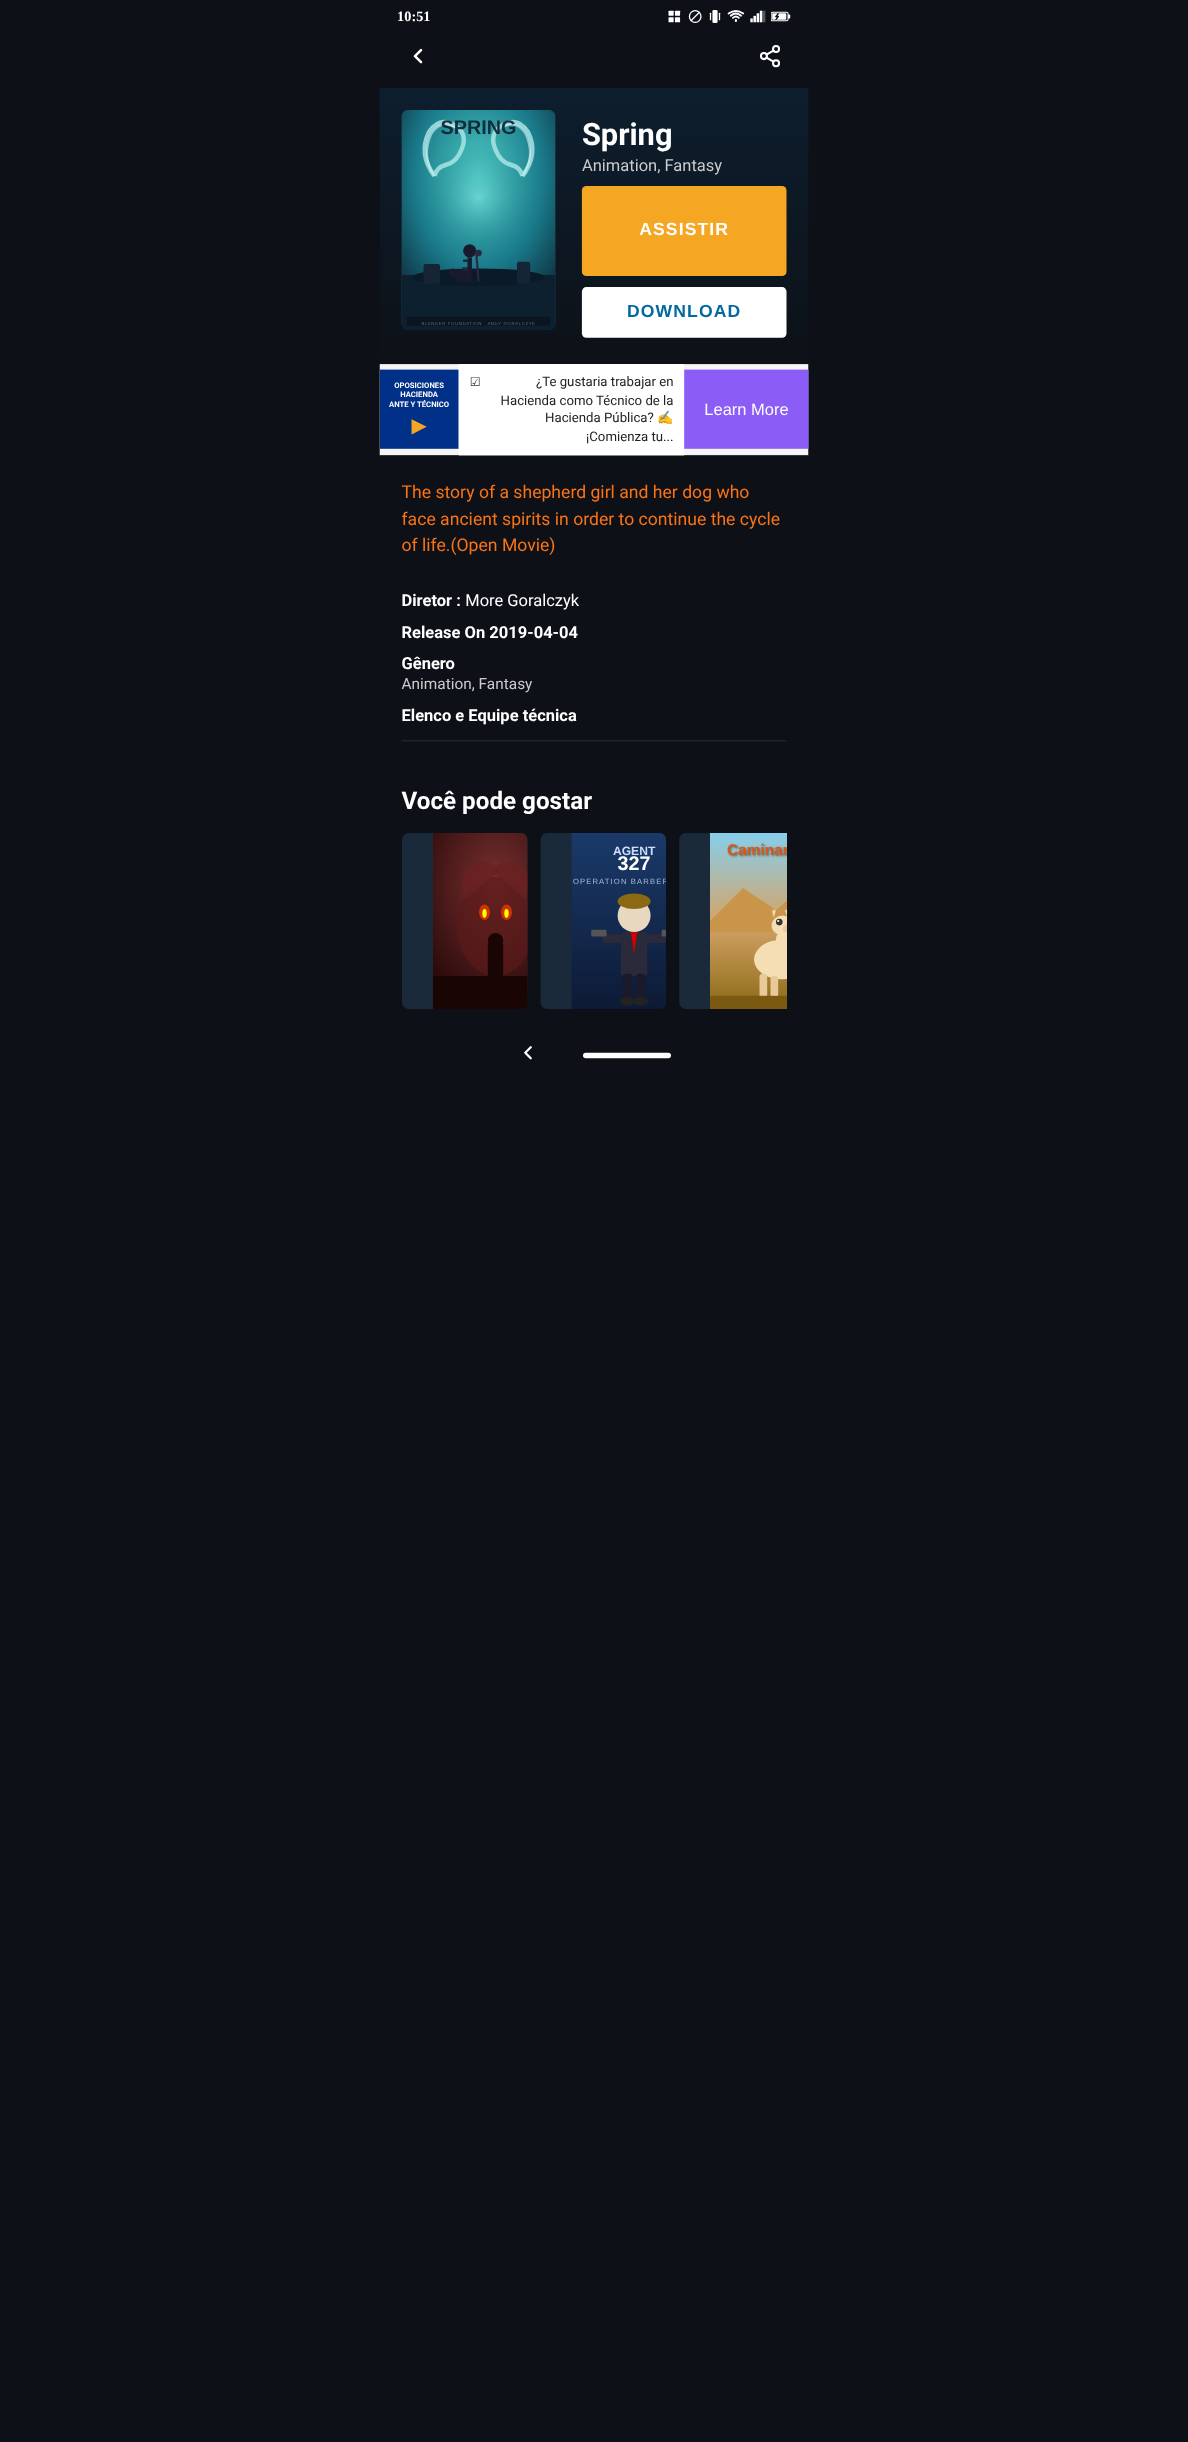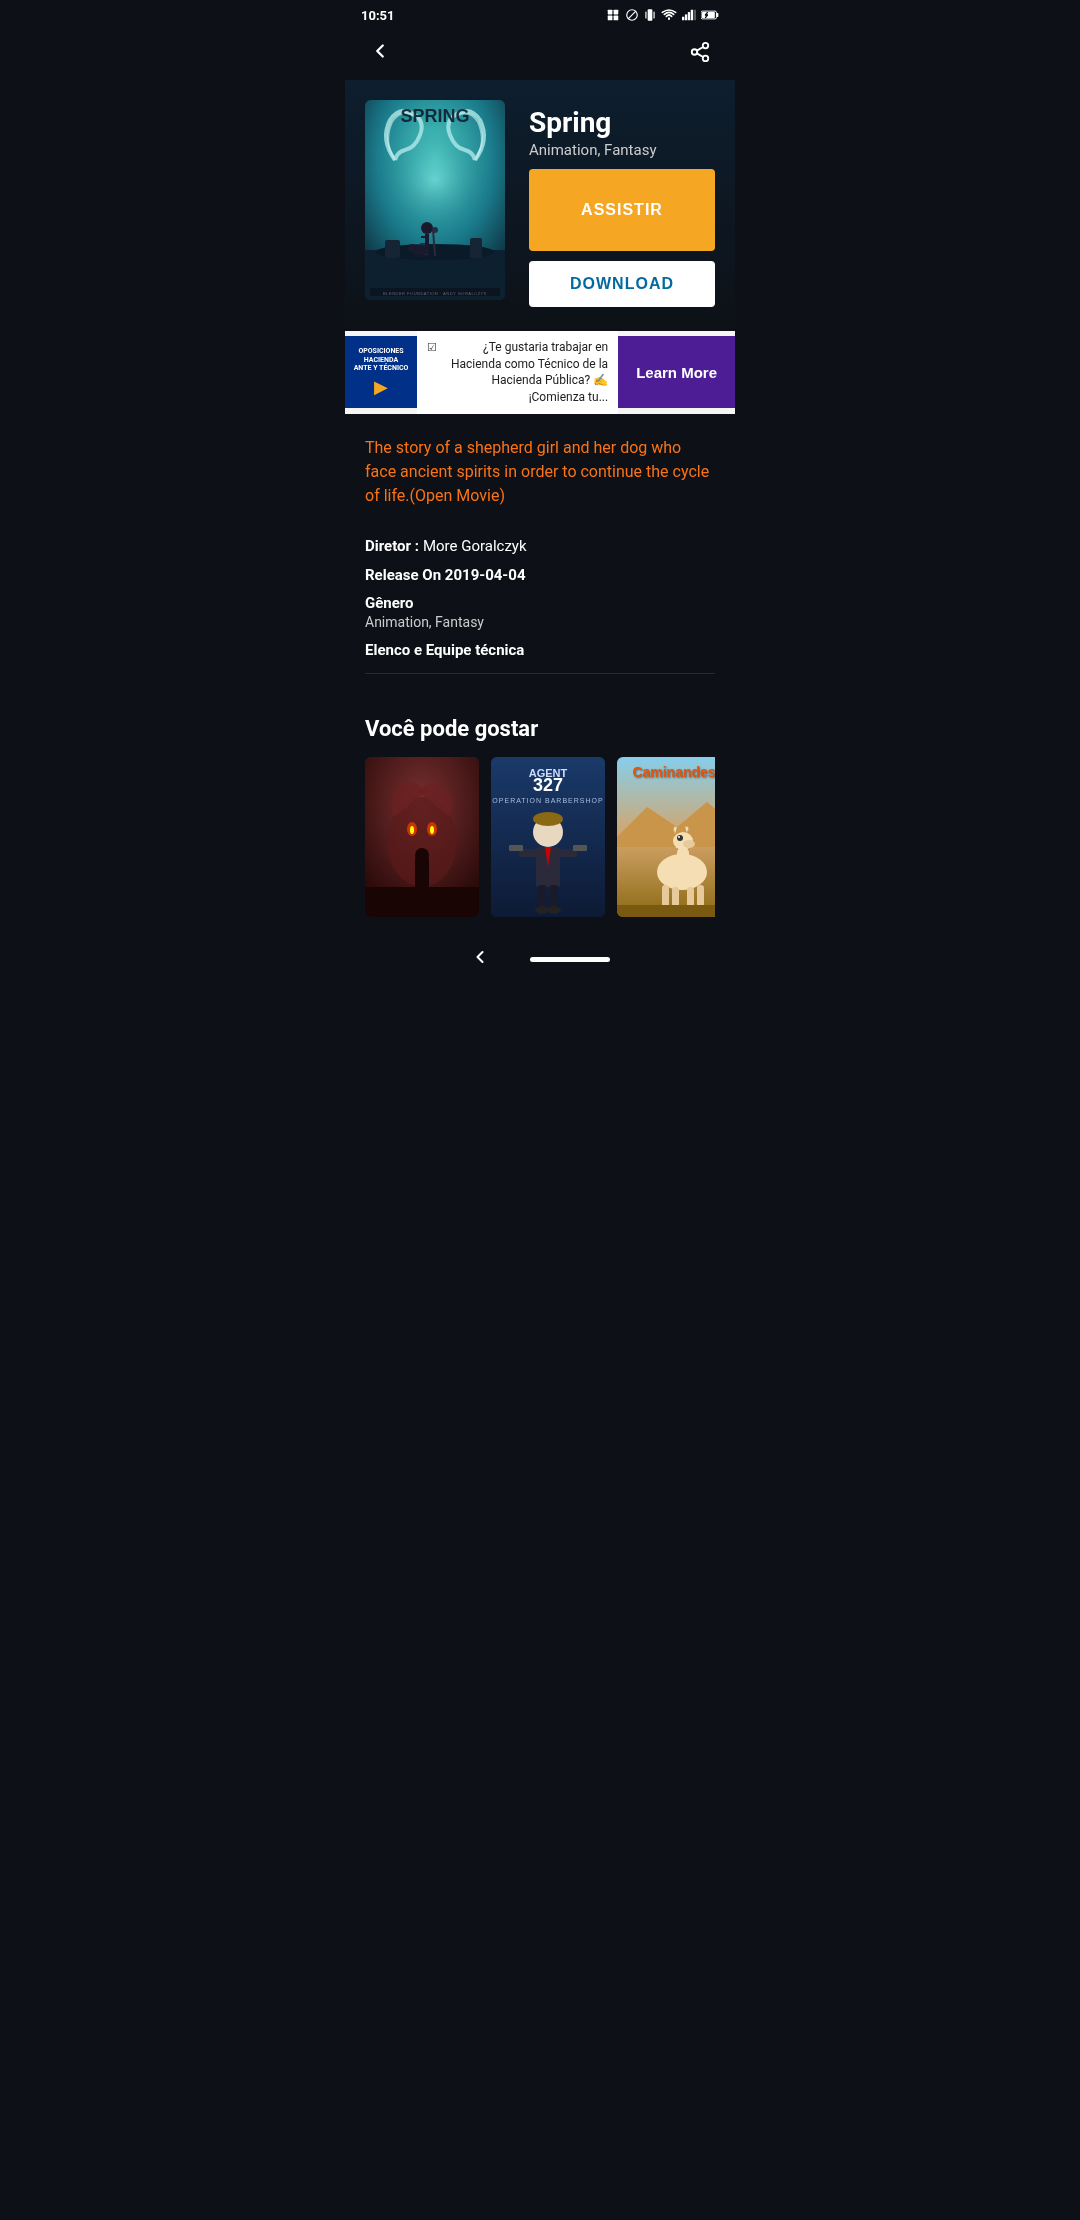--- a/index.html
+++ b/index.html
@@ -21,20 +21,21 @@
       display: flex;
       justify-content: space-between;
       align-items: center;
       padding: 6px 16px 4px 16px;
       height: 28px;
     }
     .status-time {
       font-size: 13px;
       font-weight: bold;
       color: #fff;
+      font-family: Liberation Serif, serif;
     }
     .status-icons {
       display: flex;
       align-items: center;
       gap: 5px;
     }
 
     
     .top-nav {
       display: flex;
@@ -175,24 +176,24 @@
       font-size: 11px;
       color: #333;
     }
     .ad-text {
       font-size: 12px;
       color: #222;
       line-height: 1.4;
       text-align: right;
     }
     .ad-learn-more {
-      background: #4c1d95;
+      background: #8b5cf6;
       color: #fff;
       font-size: 15px;
-      font-weight: bold;
+      font-weight: normal;
       padding: 0 18px;
       height: 72px;
       display: flex;
       align-items: center;
       justify-content: center;
       white-space: nowrap;
       cursor: pointer;
       border: none;
       min-width: 100px;
     }
@@ -254,20 +255,21 @@
       overflow-x: auto;
     }
     .rec-card {
       width: 114px;
       min-width: 114px;
       height: 160px;
       border-radius: 6px;
       overflow: hidden;
       background: #1a2a3a;
       cursor: pointer;
+      padding-left: 28px;
     }
 
     
     .bottom-bar {
       background: #0d1117;
       display: flex;
       justify-content: center;
       align-items: center;
       padding: 10px 0 14px 0;
       gap: 40px;

